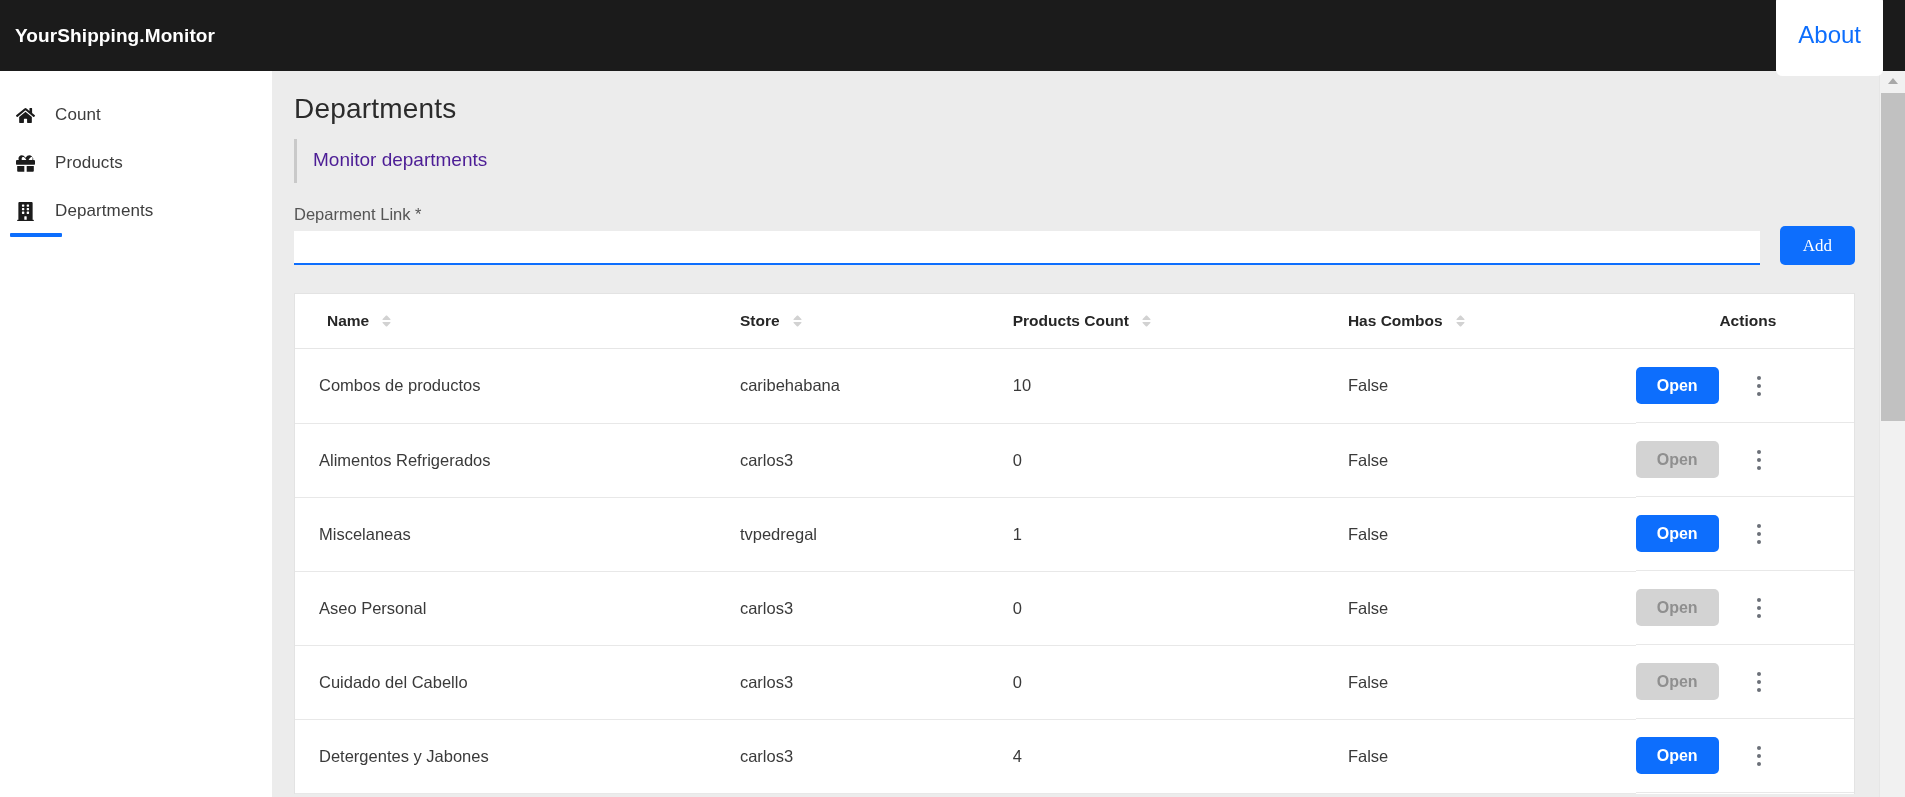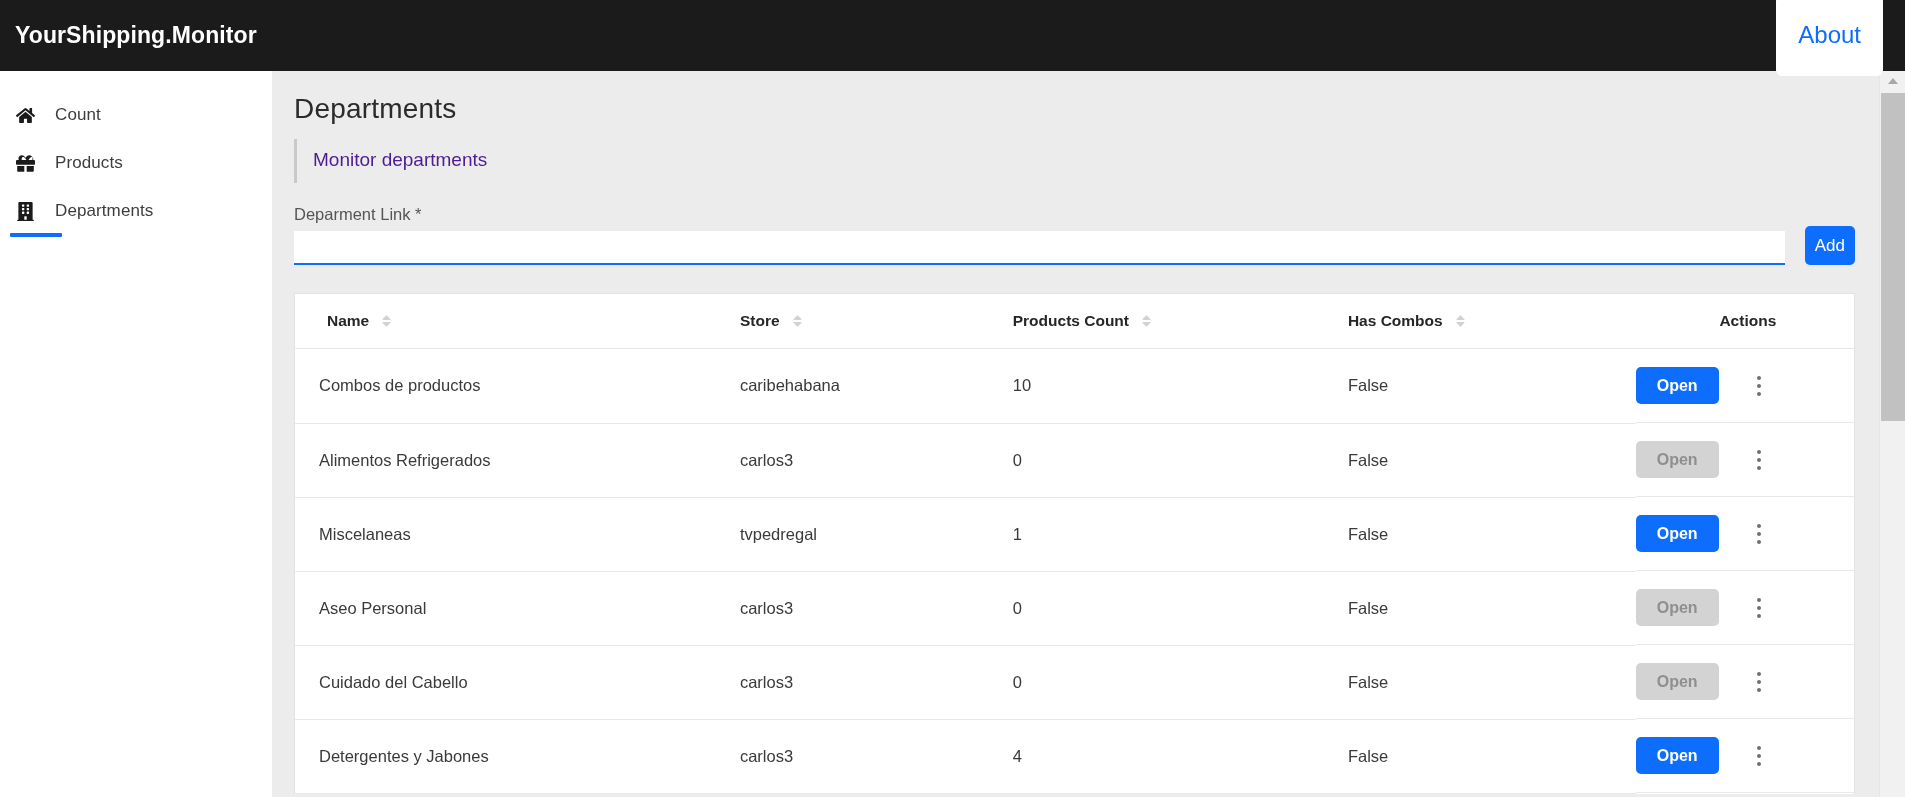--- a/index.html
+++ b/index.html
@@ -16,21 +16,21 @@
     background: #1b1b1b;
     display: flex;
     align-items: center;
     justify-content: space-between;
     padding: 0 22px 0 10px;
     position: relative;
     z-index: 5;
   }
   .brand {
     color: #ffffff;
-    font-size: 23px;
+    font-size: 19px;
     font-weight: 600;
     letter-spacing: .1px;
     padding-left: 5px;
   }
   .about-btn {
     background: #ffffff;
     color: #0d6efd;
     border: 1px solid #ffffff;
     border-radius: 6px;
     font-size: 24px;
@@ -134,22 +134,22 @@
     padding: 0 8px;
     outline: none;
     color: #222;
   }
   .add-btn {
     background: #0d6efd;
     color: #ffffff;
     border: none;
     border-radius: 5px;
     font-size: 17px;
-    font-family: Liberation Sans, sans-serif;
-    padding: 10px 10px;
+    font-family: Liberation Serif, serif;
+    padding: 10px 23px;
     cursor: pointer;
     height: 39px;
     line-height: 1;
   }
 
   
   .table-card {
     background: #ffffff;
     margin-right: 50px;
     border: 1px solid #e3e3e3;

